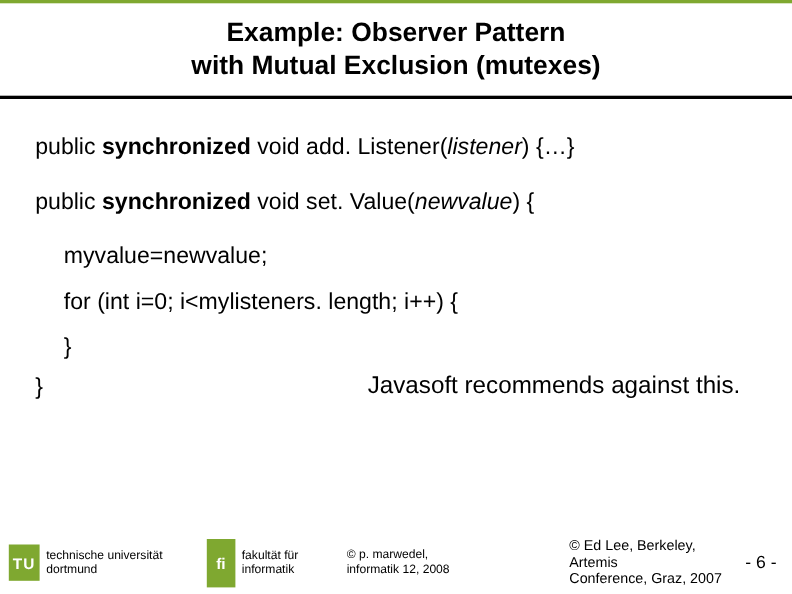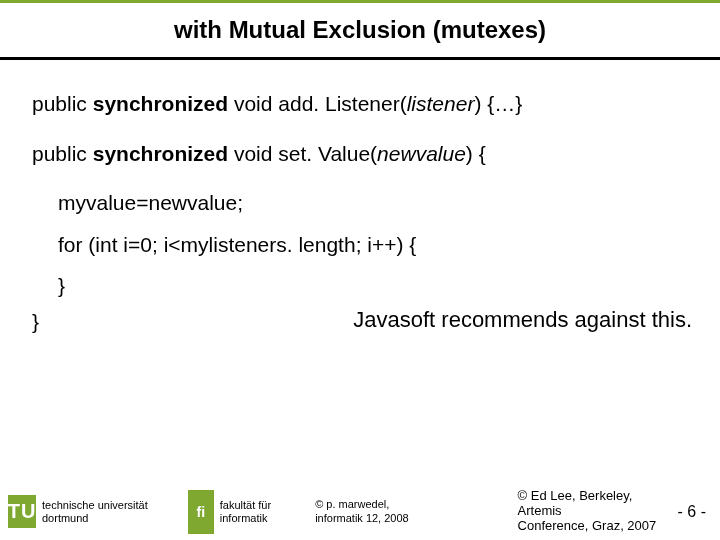--- a/index.html
+++ b/index.html
@@ -26,21 +26,21 @@
     color: #000;
     line-height: 1.25;
   }
   .title-underline {
     height: 3px;
     background: #000;
     width: 100%;
     margin-top: 2px;
   }
   .content {
-    padding: 28px 28px 0 32px;
+    padding: 28px 47px 0 32px;
     font-size: 21px;
     color: #000;
     line-height: 1.5;
   }
   .code-line { margin-bottom: 18px; }
   .bold { font-weight: bold; }
   .italic { font-style: italic; }
   .indent1 { padding-left: 26px; margin-bottom: 10px; }
   .indent2 { padding-left: 50px; }
   .brace-line { padding-left: 26px; }
@@ -73,21 +73,21 @@
   .tu-logo {
     display: flex;
     align-items: center;
     gap: 6px;
   }
   .tu-mark {
     width: 28px; height: 33px;
     background: #7fa830;
     color: #fff;
     font-weight: bold;
-    font-size: 20px;
+    font-size: 14px;
     display: flex;
     align-items: center;
     justify-content: center;
     letter-spacing: 1px;
   }
   .tu-text { line-height: 1.15; }
   .fi-logo {
     display: flex;
     align-items: center;
     gap: 6px;
@@ -121,20 +121,21 @@
     padding: 0 6px;
     white-space: nowrap;
   }
 </style>
 </head>
 <body>
 
 <div class="top-rule"></div>
 
 <div class="title-block">
+  <div class="title-line">Example: Observer Pattern</div>
   <div class="title-line">with Mutual Exclusion (mutexes)</div>
 </div>
 <div class="title-underline"></div>
 
 <div class="content">
 
   <div class="code-line">
     <span>public </span><span class="bold">synchronized</span><span> void add. Listener(</span><span class="italic">listener</span><span>) {…}</span>
   </div>
 

